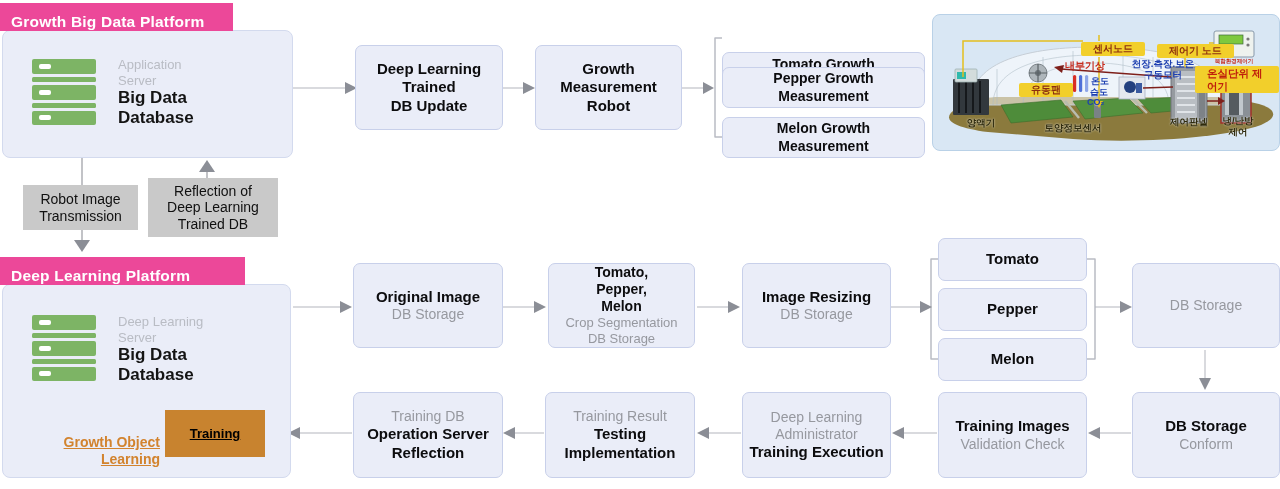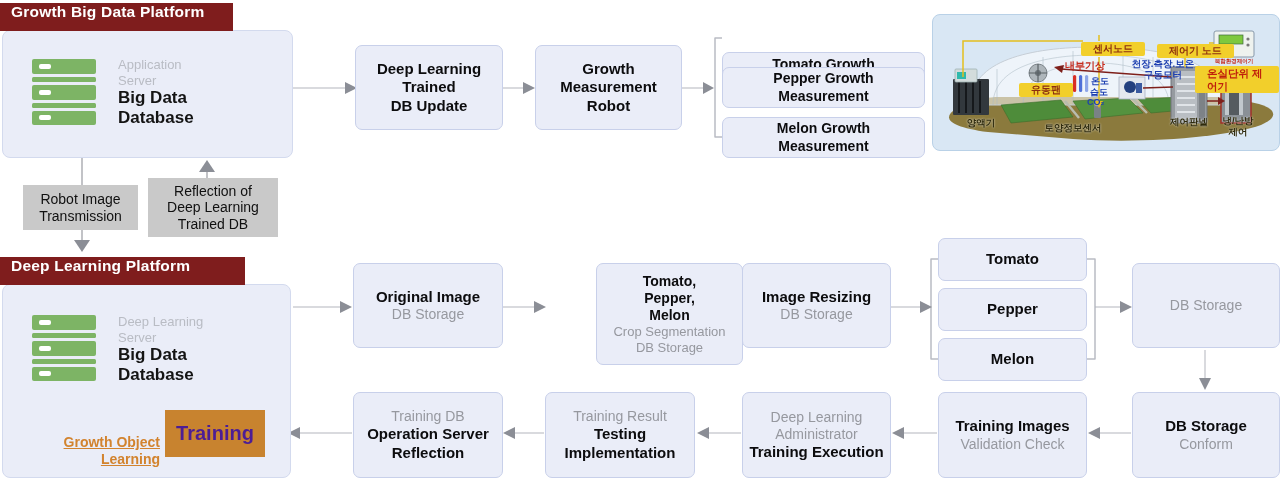--- a/index.html
+++ b/index.html
@@ -1,39 +1,39 @@
 <!DOCTYPE html>
 <html><head>
 <meta charset="utf-8">
 <style>
   * { box-sizing: border-box; margin: 0; padding: 0; }
   html,body { width:1280px; height:489px; background:#ffffff; font-family:"Liberation Sans",sans-serif; }
   .canvas { position:relative; width:1280px; height:489px; overflow:hidden; background:#fff; }
   svg.connectors { position:absolute; left:0; top:0; z-index:1; }
 
   .plat { position:absolute; background:#eaedf8; border:1px solid #d3daee; border-radius:8px; z-index:2; }
-  .hdr  { position:absolute; background:#7f1d1d; color:#fff; font-weight:bold; font-size:15.5px;
-          display:flex; align-items:flex-start; padding-left:11px; z-index:4; letter-spacing:.2px; }
+  .hdr  { position:absolute; background:#ec4899; color:#fff; font-weight:bold; font-size:15.5px;
+          display:flex; align-items:flex-end; padding-left:11px; z-index:4; letter-spacing:.2px; }
 
   .box { position:absolute; background:#eaedf8; border:1px solid #c8d0ea; border-radius:7px; z-index:3;
          display:flex; flex-direction:column; align-items:center; justify-content:center; text-align:center; padding:4px; }
   .t   { font-weight:bold; color:#0c0c0e; font-size:15px; line-height:1.22; white-space:pre-line; }
   .t.sm{ font-size:14px; }
   .s   { color:#96989f; font-size:14px; line-height:1.22; white-space:pre-line; }
   .s.sm{ font-size:13px; }
 
   .gray-label { position:absolute; background:#c9c9c9; color:#101010; font-size:14px; line-height:1.18;
           display:flex; align-items:center; justify-content:center; text-align:center; white-space:pre-line; z-index:3; }
 
   .srv-label { position:absolute; color:#b9bcc4; font-size:13px; line-height:1.2; white-space:pre-line; z-index:3; }
   .srv-name  { position:absolute; color:#141414; font-size:17px; font-weight:bold; line-height:1.15; white-space:pre-line; z-index:3; }
   .server-icon { position:absolute; z-index:3; }
 
-  .training { position:absolute; background:#c8832f; color:#4c1d95; font-weight:bold; font-size:20px;
-          display:flex; align-items:center; justify-content:center; z-index:3; }
+  .training { position:absolute; background:#c8832f; color:#000000; font-weight:bold; font-size:13px;
+          display:flex; align-items:center; justify-content:center; z-index:3;text-decoration:underline; }
   .loop-label { position:absolute; color:#d2832e; font-size:14px; font-weight:bold; text-align:right;
           line-height:1.2; white-space:pre-line; z-index:3;text-decoration:underline; }
 
   
   .gh { position:absolute; left:932px; top:14px; width:348px; height:137px; background:#d9e7f4;
         border:1px solid #b9d1e7; border-radius:8px; overflow:hidden; z-index:3; }
   .gh svg { position:absolute; left:0; top:0; }
   .gh .lbl { position:absolute; z-index:5; white-space:pre-line; }
   .chip { background:#f2cf2b; color:#8c2e0e; font-weight:bold; font-size:10px; padding:1px 12px;
           border-radius:2px; line-height:1.2; }
@@ -291,21 +291,21 @@
   <div class="srv-name" style="left:118px; top:345px;">Big Data
 Database</div>
   <div class="training" style="left:165px; top:410px; width:100px; height:47px;">Training</div>
   <div class="loop-label" style="left:44px; top:434px; width:116px;">Growth Object
 Learning</div>
 
   <div class="box" style="left:353px; top:263px; width:150px; height:85px;">
     <span class="t">Original Image</span>
     <span class="s">DB Storage</span>
   </div>
-  <div class="box" style="left:548px; top:263px; width:147px; height:102px;margin-left:48px;">
+  <div class="box" style="left:548px; top:263px; width:147px; height:85px;">
     <span class="t sm">Tomato,
 Pepper,
 Melon</span>
     <span class="s sm">Crop Segmentation
 DB Storage</span>
   </div>
   <div class="box" style="left:742px; top:263px; width:149px; height:85px;">
     <span class="t">Image Resizing</span>
     <span class="s">DB Storage</span>
   </div>

